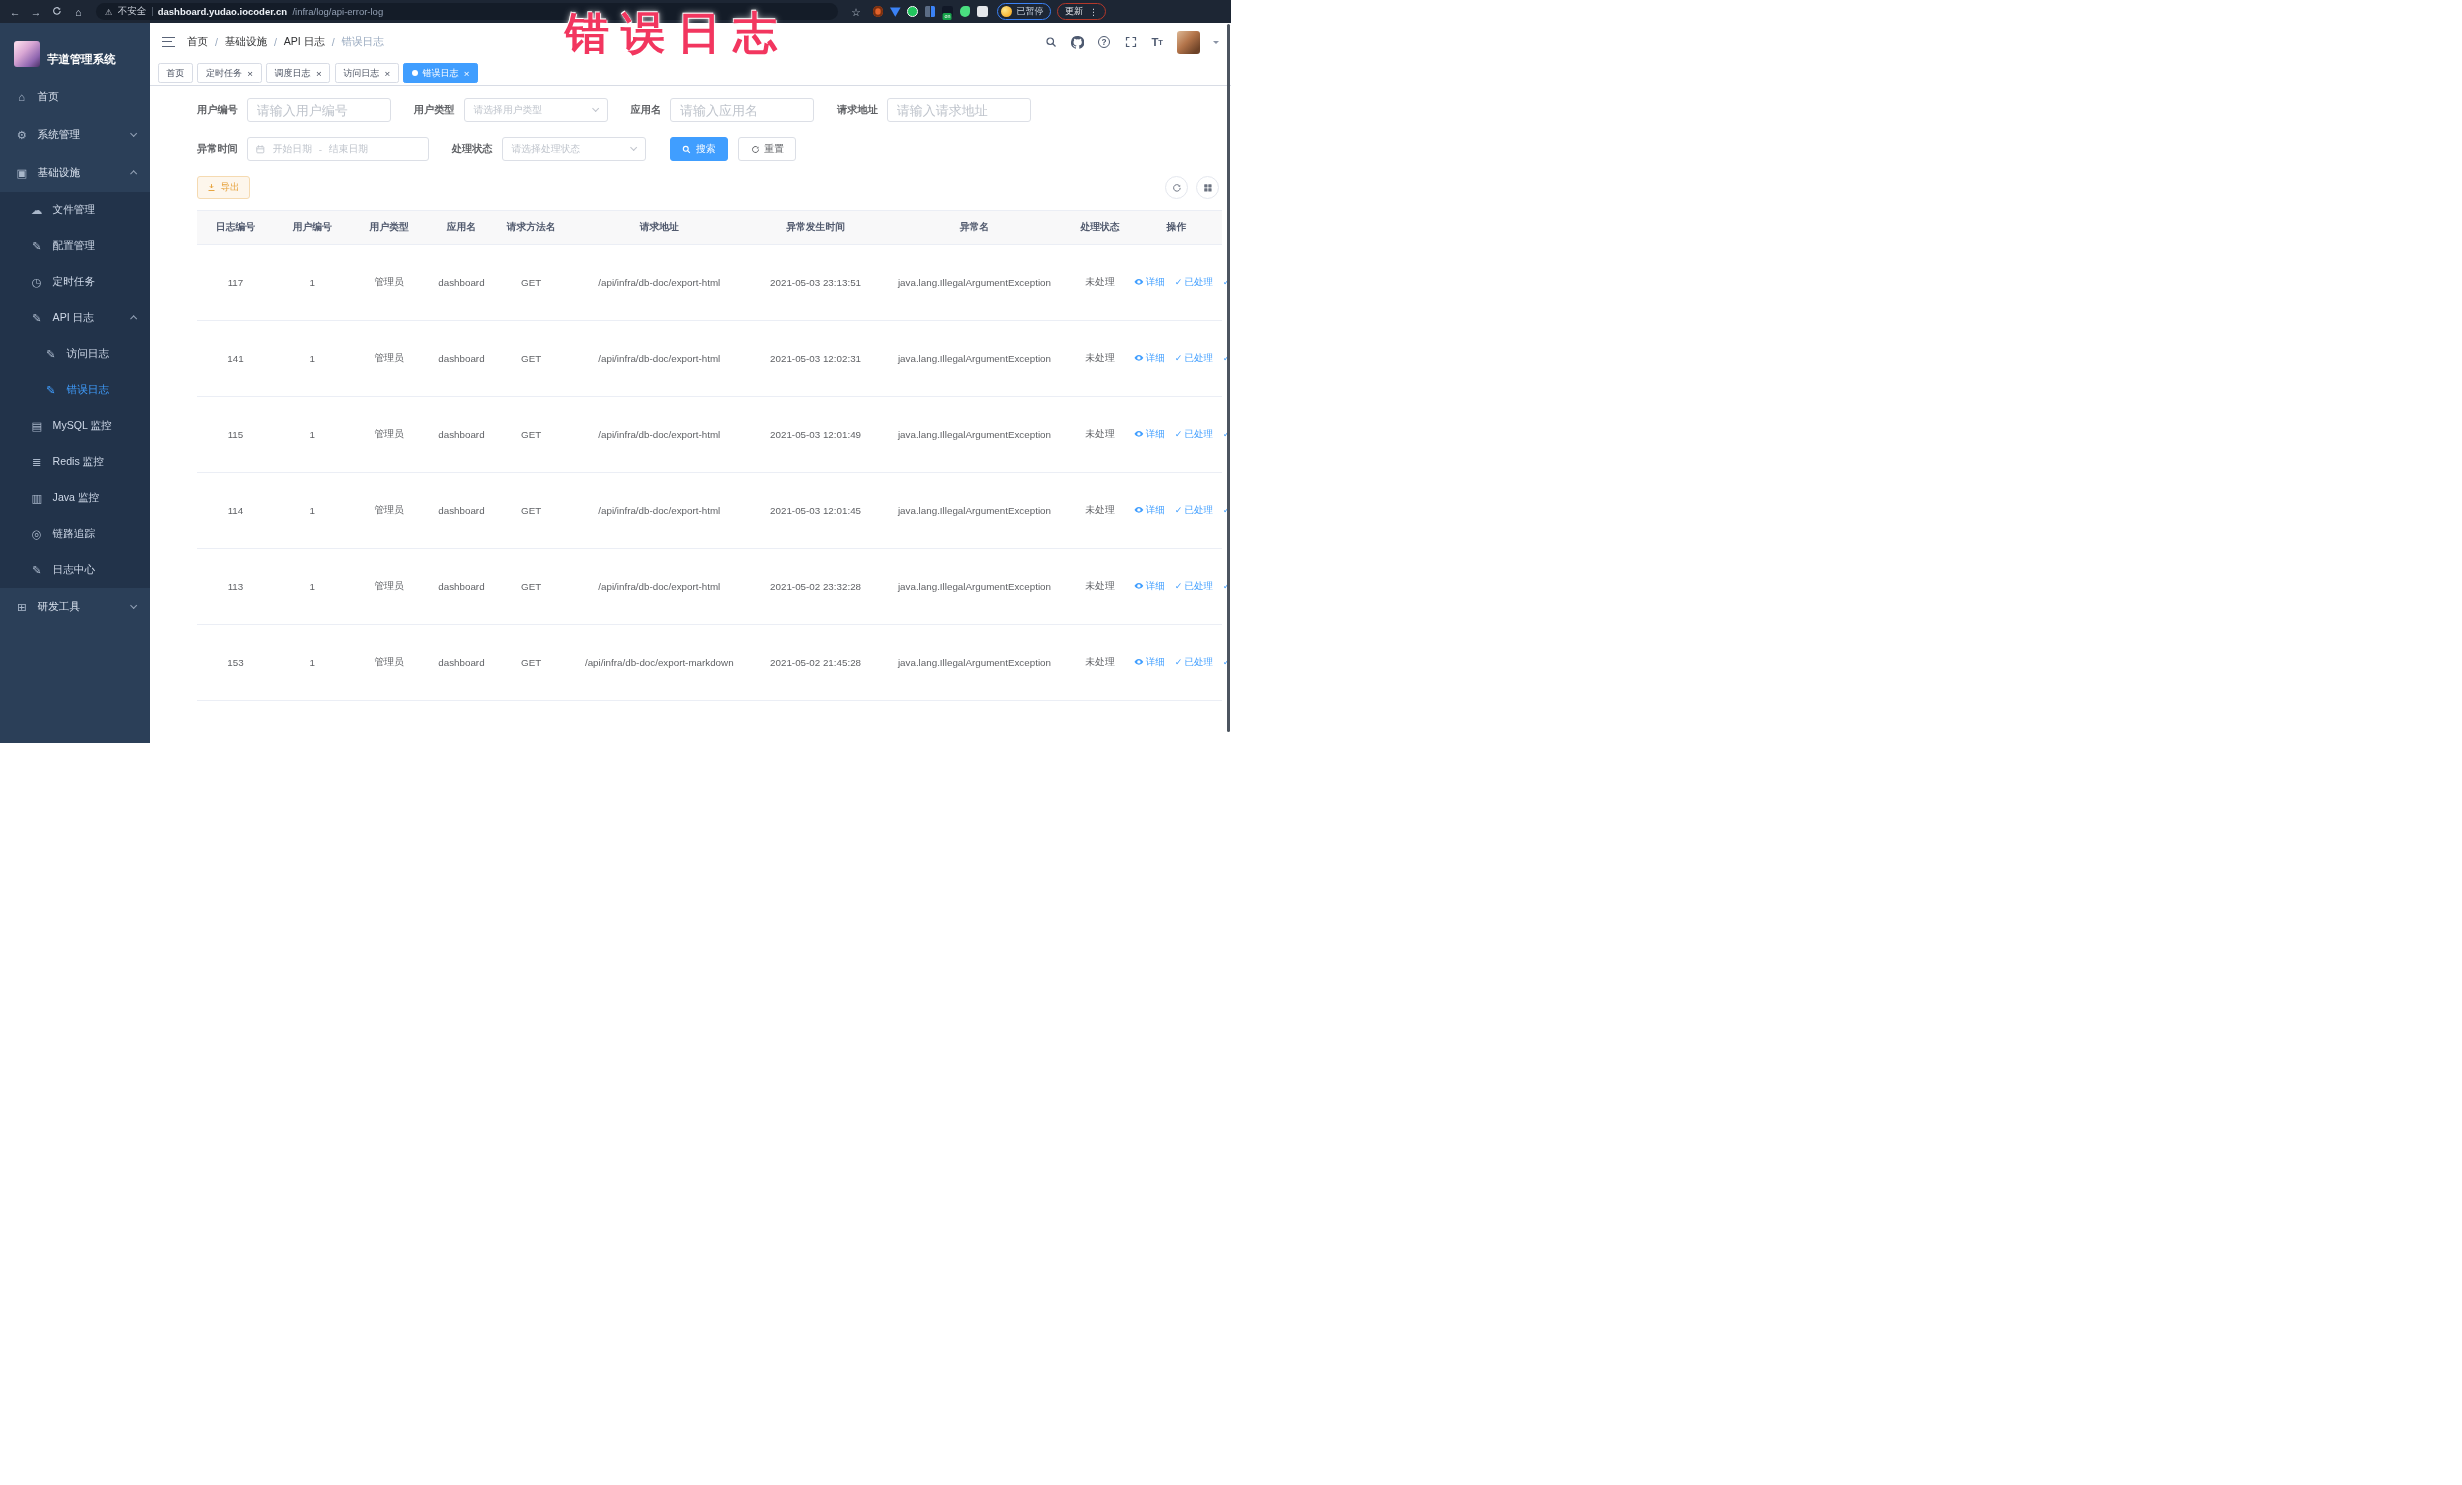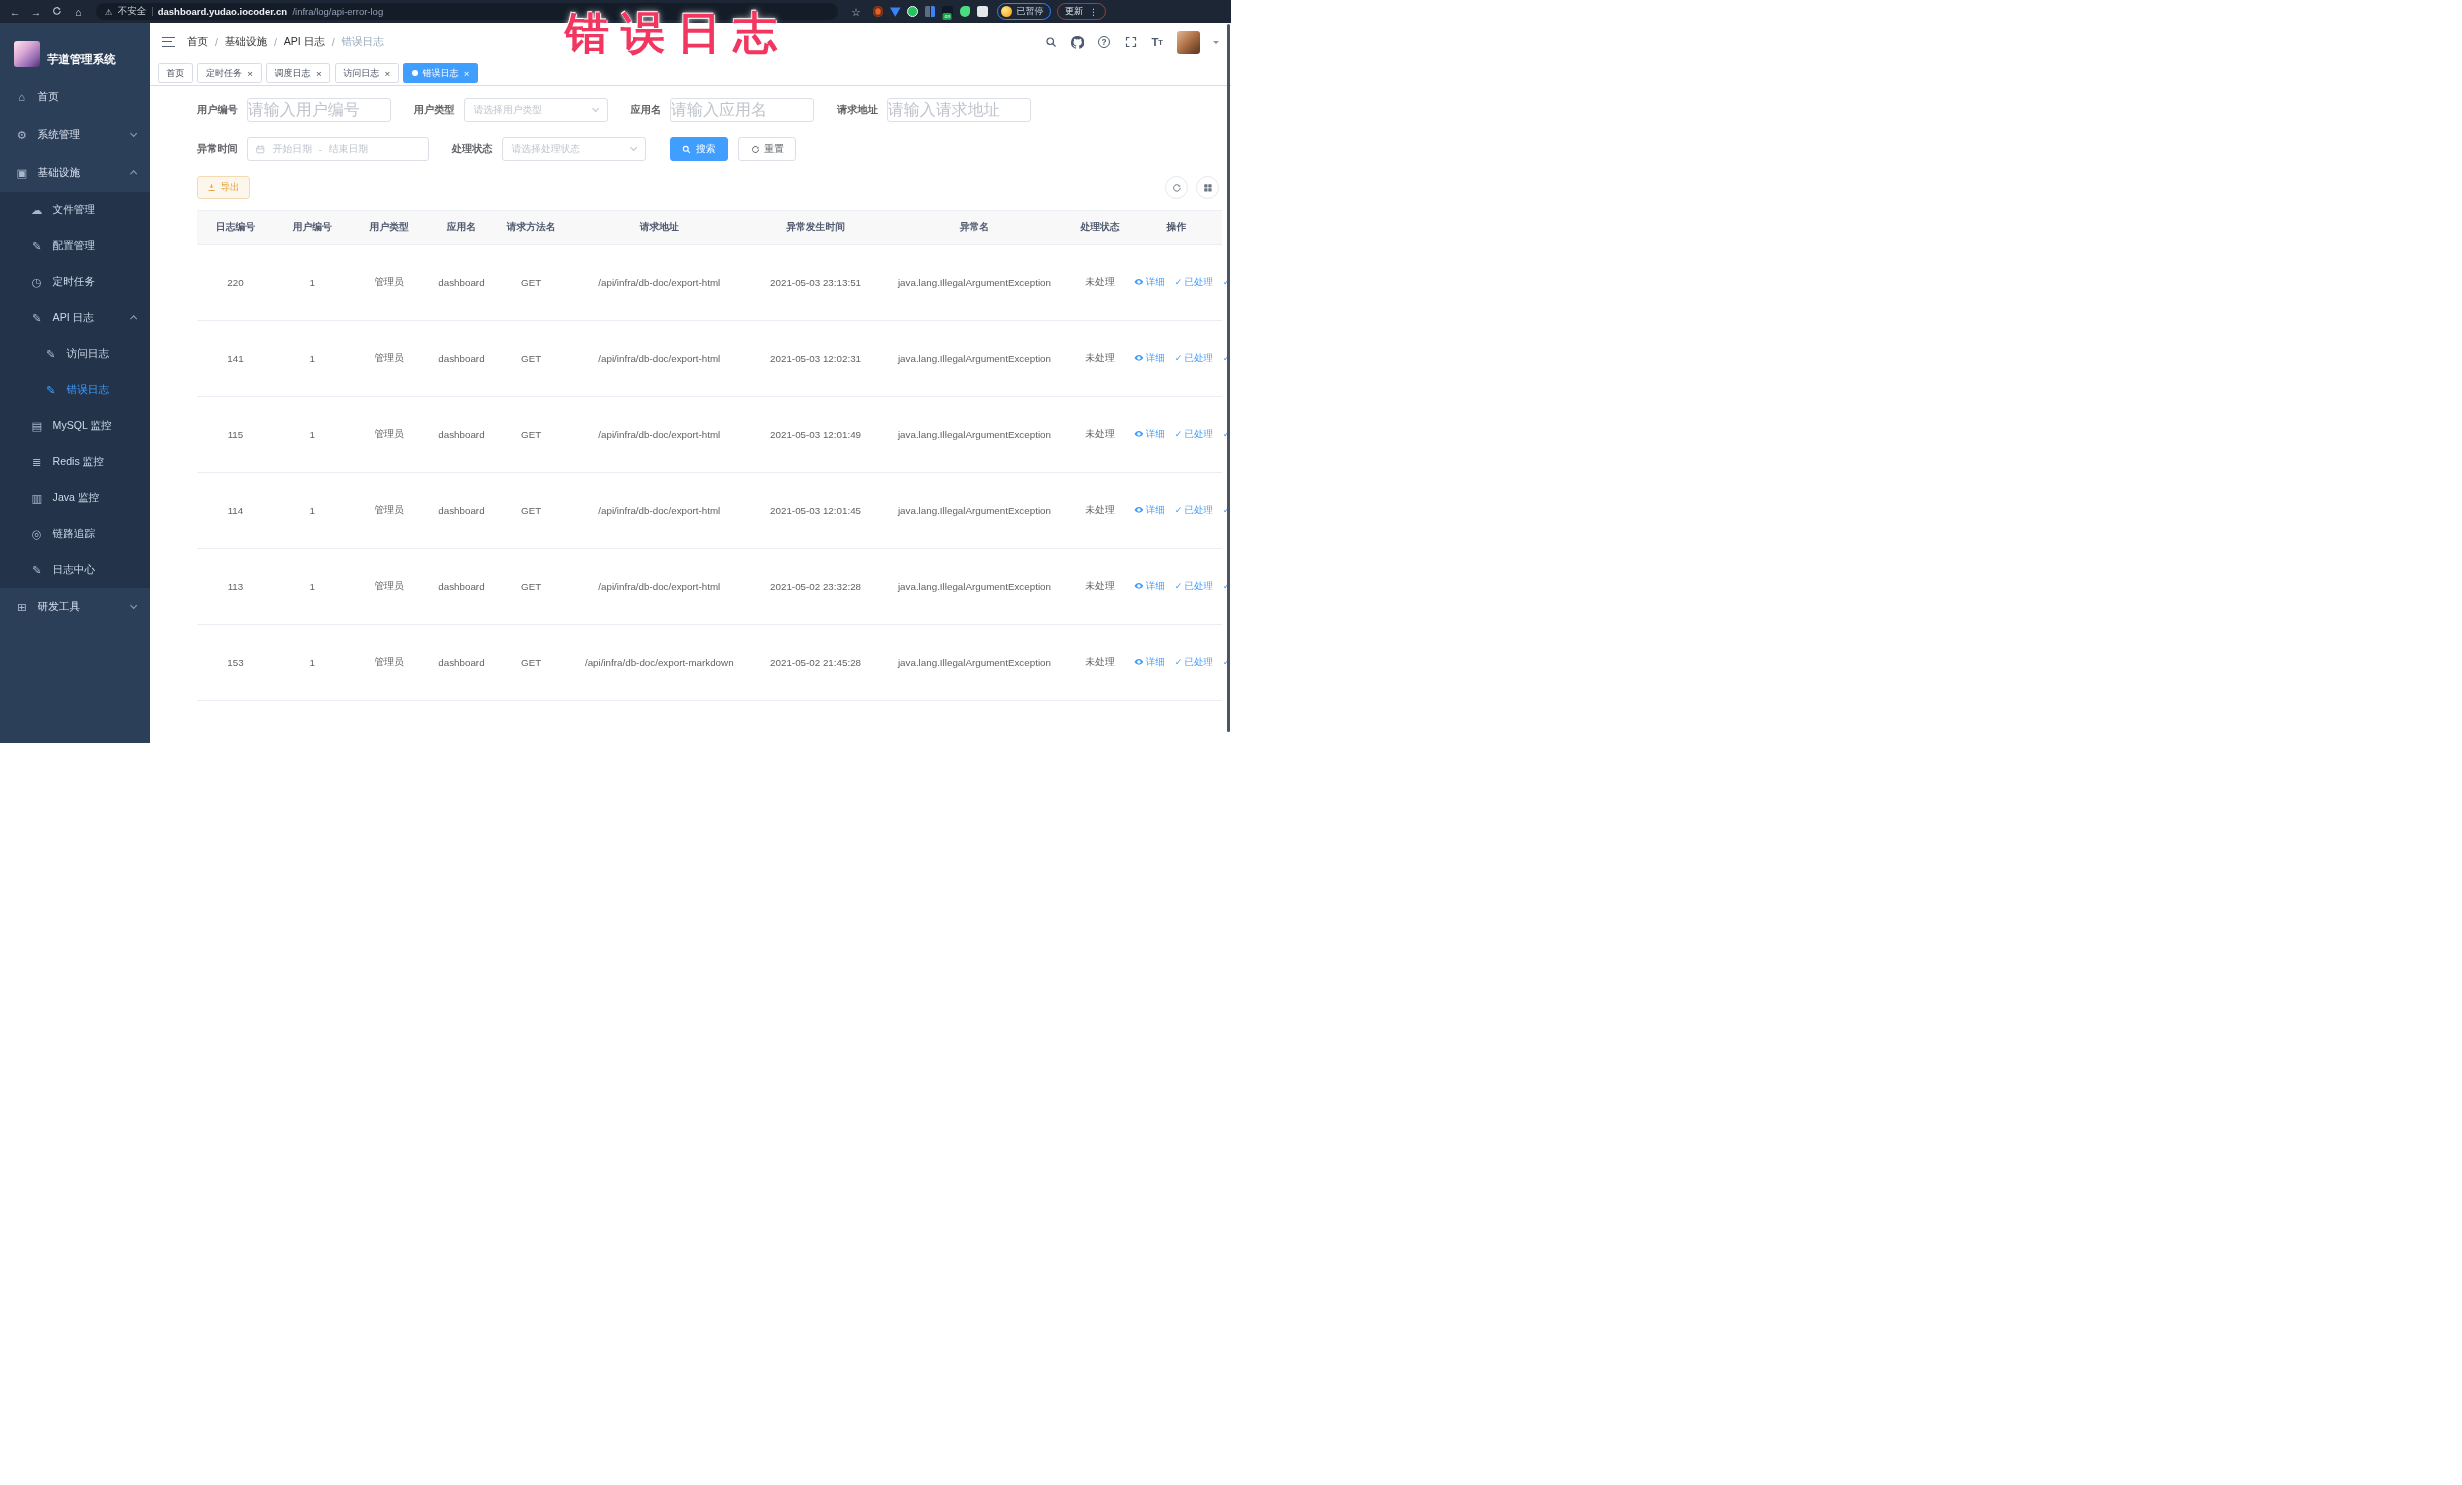--- a/index.html
+++ b/index.html
@@ -65,21 +65,21 @@
   .tabsrow { height:25px; border-bottom:0.8px solid #d8dce5; display:flex; align-items:center; gap:4.5px; padding:0 7.6px; flex:0 0 auto; }
   .tab { height:19.7px; display:inline-flex; align-items:center; gap:4.5px; padding:0 7.6px; border:0.8px solid #d8dce5; background:#fff; font-size:9px; color:#495060; border-radius:2.3px; cursor:pointer; white-space:nowrap; }
   .tab .dot { width:6px; height:6px; border-radius:50%; background:#fff; }
   .tab.active { background:#409eff; border-color:#409eff; color:#fff; }
   .tab .x { font-size:9.8px; margin-left:0.8px; }
 
   .content { padding:12px 9px 0 9px; flex:1; display:flex; flex-direction:column; min-height:0;margin-left:38px; }
   .f-row { display:flex; align-items:center; margin-bottom:15px; }
   .f-field { display:flex; align-items:center; margin-right:23px; }
   .f-label { font-size:10.2px; font-weight:bold; color:#606266; margin-right:9px; white-space:nowrap; }
-  .inp { width:144px; height:24px; border:0.8px solid #dcdfe6; border-radius:3px; padding:0 0; font-size:16px; color:#606266; outline:none; font-family:inherit; }
+  .inp { width:144px; height:24px; border:0.8px solid #dcdfe6; border-radius:3px; padding:0 9px; font-size:13px; color:#606266; outline:none; font-family:inherit; }
   .inp::placeholder { color:#bfc4cc; }
   .sel { width:144px; height:24px; border:0.8px solid #dcdfe6; border-radius:3px; display:flex; align-items:center; justify-content:space-between; padding:0 8.3px 0 9px; color:#bfc4cc; font-size:9.8px; cursor:pointer; background:#fff; }
   .sel .chev { border-color:#c0c4cc; margin-top:-2.3px; }
   .daterange { width:182px; height:24px; border:0.8px solid #dcdfe6; border-radius:3px; display:flex; align-items:center; padding:0 7.6px; gap:6.8px; color:#bfc4cc; font-size:9.8px; cursor:pointer; background:#fff; }
   .dsep { color:#bfc4cc; }
   .btn { height:24px; border-radius:3px; font-size:9.8px; display:inline-flex; align-items:center; gap:4.5px; padding:0 11.4px; cursor:pointer; border:0.8px solid #dcdfe6; background:#fff; color:#606266; font-family:inherit; }
   .btn-primary { background:#409eff; border-color:#409eff; color:#fff; }
   .btn-warn { background:#fdf6ec; border-color:#f5dab1; color:#e6a23c; height:23px; padding:0 9px; font-size:9.5px; }
   .ml8 { margin-left:1.5px; } .ml12 { margin-left:10.6px; }
 
@@ -393,21 +393,21 @@
                 <th>请求方法名</th>
                 <th>请求地址</th>
                 <th>异常发生时间</th>
                 <th>异常名</th>
                 <th>处理状态</th>
                 <th>操作</th>
               </tr>
             </thead>
           <tbody>
               <tr>
-                <td>220</td>
+                <td>117</td>
                 <td>1</td>
                 <td>管理员</td>
                 <td>dashboard</td>
                 <td>GET</td>
                 <td>/api/infra/db-doc/export-html</td>
                 <td>2021-05-03 23:13:51</td>
                 <td>java.lang.IllegalArgumentException</td>
                 <td>未处理</td>
                 <td>
                   <div class="acts">

